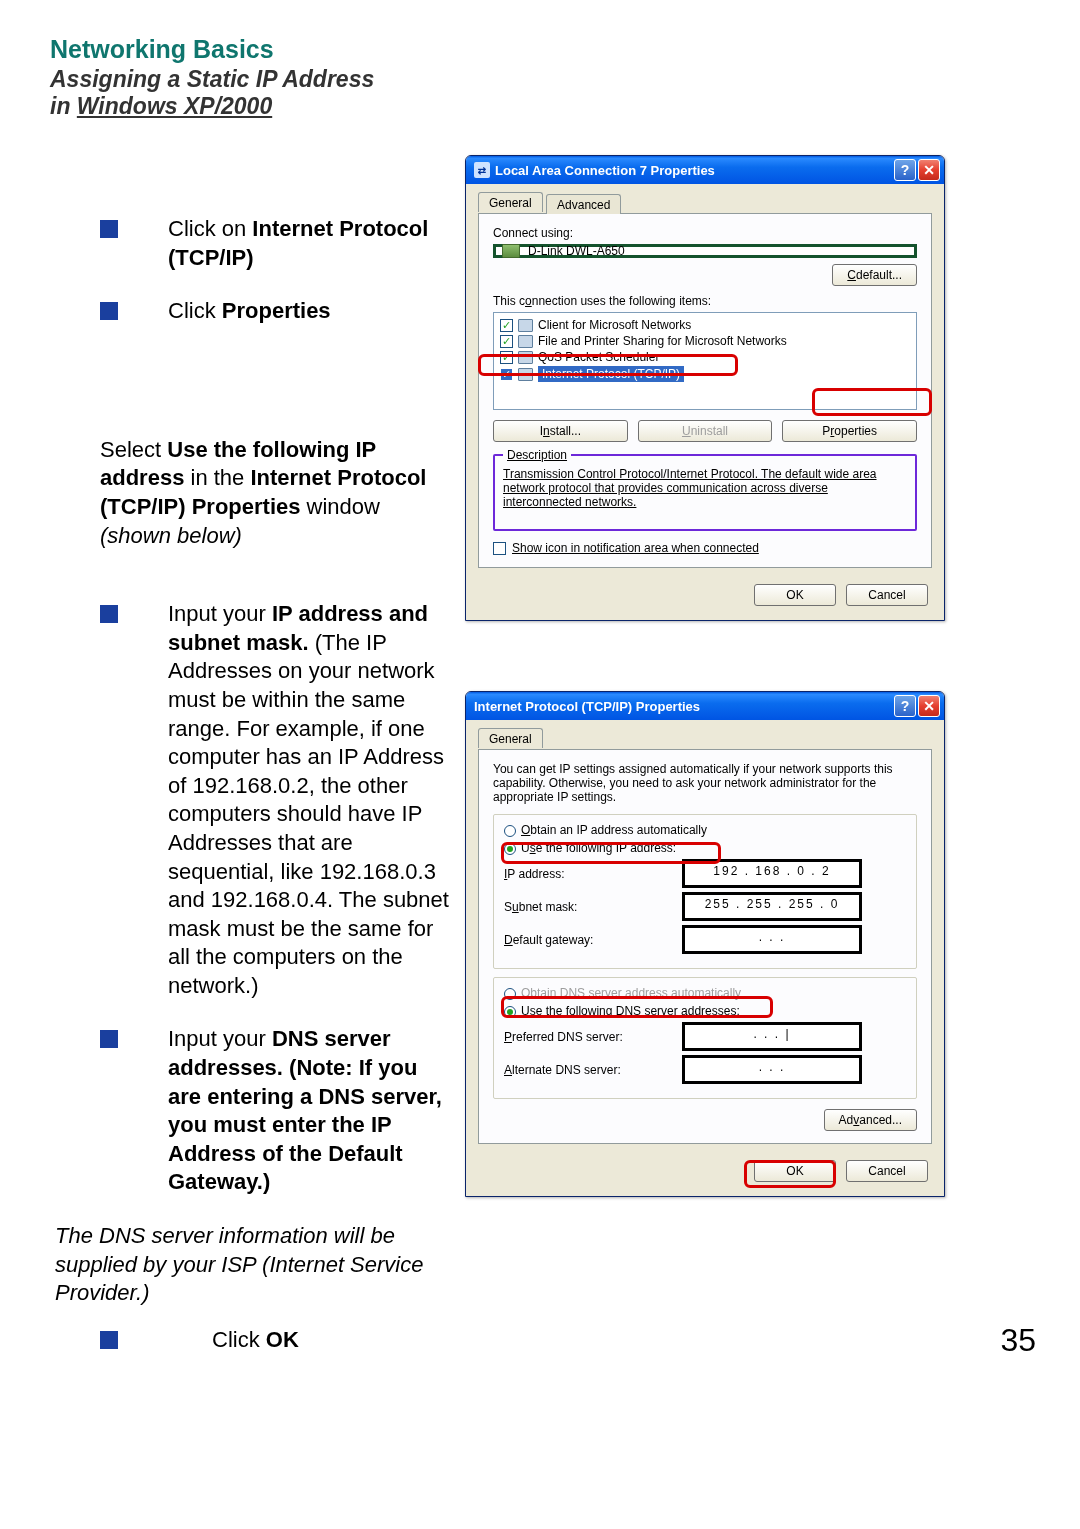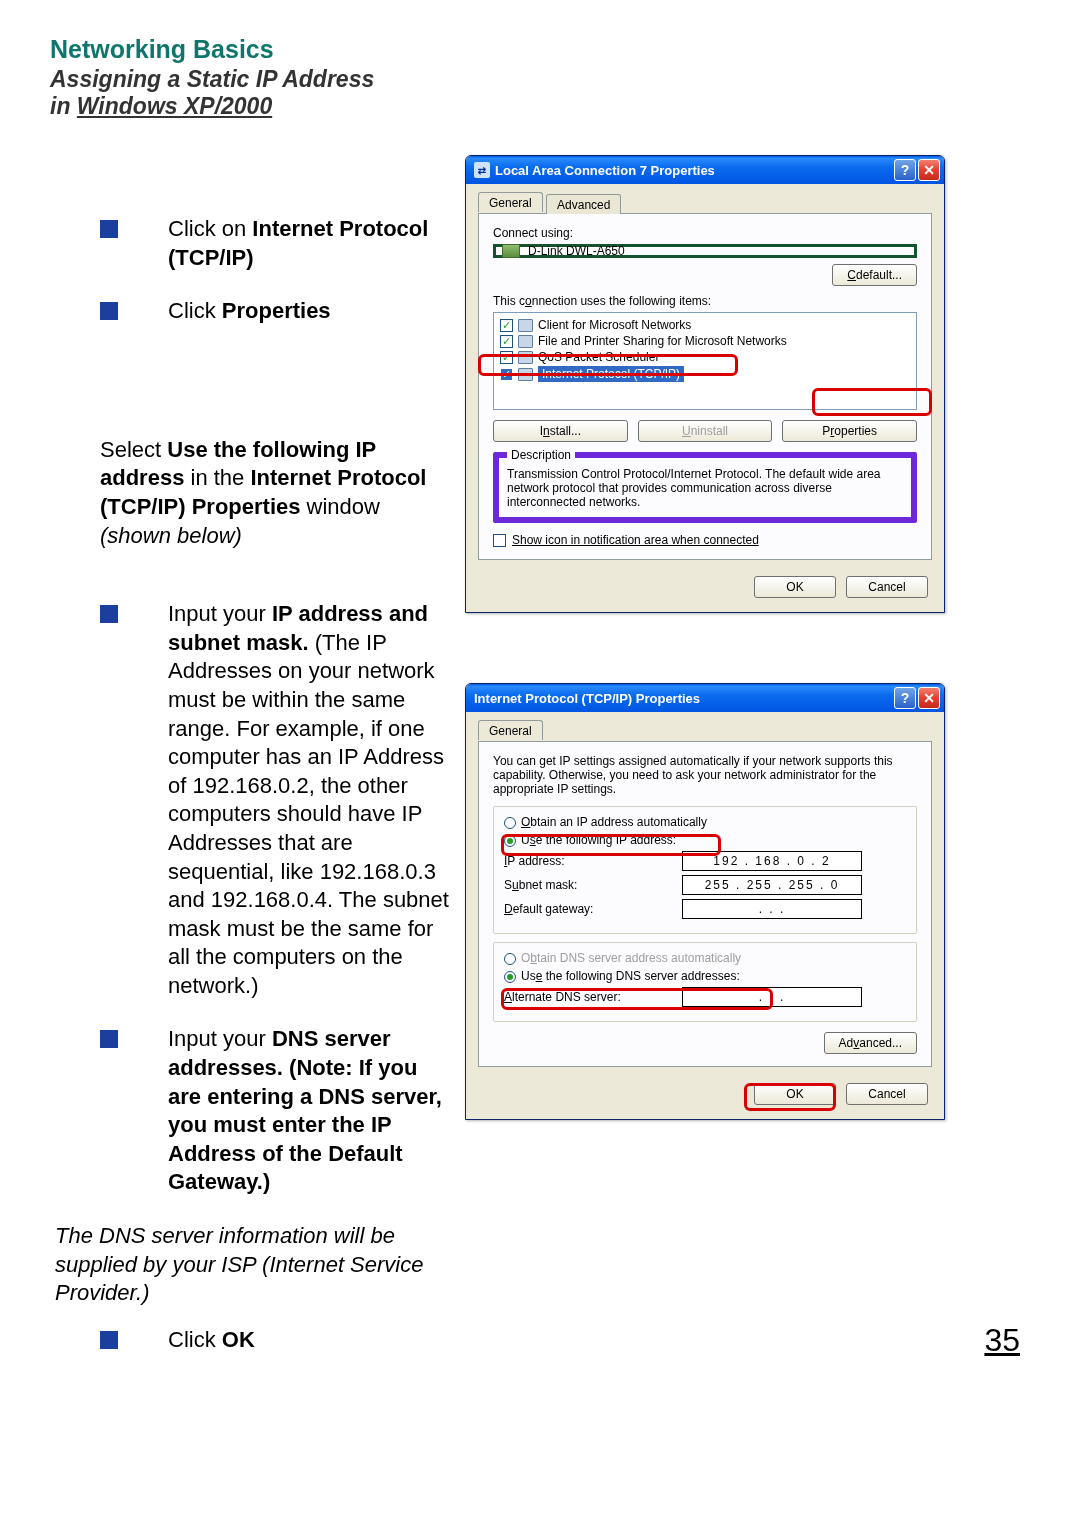--- a/index.html
+++ b/index.html
@@ -62,23 +62,22 @@
       margin-top: 25px;
     }
     .italic-note {
       font-style: italic;
       margin-left: 5px;
       margin-top: 8px;
     }
     .page-num {
       position: absolute;
       bottom: 170px;
-      right: 60px;
+      right: 44px;
       font-size: 32px;
-      text-decoration: underline;
     }
     
     .xp-dialog {
       border: 1px solid #0a246a;
       background: #ece9d8;
       font-family: Tahoma, sans-serif;
       font-size: 12px;
       color: #000;
       border-radius: 6px 6px 0 0;
       overflow: hidden;
@@ -168,38 +167,39 @@
       background:#fff;
       height: 98px;
       padding: 4px;
       overflow: hidden;
     }
     .list-item { display:flex; align-items:center; gap:5px; padding:1px 2px; font-size:12px; }
     .chk { width:13px;height:13px;border:1px solid #1c5180;background:#fff;display:inline-flex;align-items:center;justify-content:center;font-size:11px;color:#21a121;}
     .mini-icon { width:15px;height:13px;background:#c7d7e8;border:1px solid #5e7f9e;border-radius:1px; }
     .selected-item { background:#316ac5; color:#fff; padding:1px 4px;}
     .fieldset-desc {
-      border: 6px solid #6d28d9;
+      border: 2px solid #6d28d9;
       border-radius: 2px;
-      padding: 5px 8px 8px;
+      padding: 5px 8px 20px;
       margin-top: 6px;
+      text-decoration: underline;
     }
     .fieldset-desc legend { font-size:12px; padding: 0 4px; }
     .checkbox-row { display:flex;align-items:center;gap:6px;margin-top:10px;text-decoration:underline;}
     .checkbox-box { width:13px;height:13px;border:1px solid #1c5180;background:#fff; }
     .red-emph { position:absolute; border: 3px solid #d80000; border-radius:6px; pointer-events:none;}
     .btn-bottom-row { display:flex; gap:10px; justify-content:flex-end; margin-top:16px; padding: 0 4px 4px;}
     .underline-letter { text-decoration: underline; }
     .tcp-dialog { margin-top: 70px; }
     .ip-group { border:1px solid #d0d0bf; border-radius:2px; padding:8px 10px 10px; margin-top:8px;}
     .radio { width:12px;height:12px;border:1px solid #1c5180;border-radius:50%;background:#fff;display:inline-flex;align-items:center;justify-content:center;margin-right:5px;vertical-align:middle;}
     .radio.sel::after{content:"";width:6px;height:6px;background:#21a121;border-radius:50%;}
     .ip-row { display:flex;align-items:center;margin:4px 0;}
     .ip-row label { width: 178px; font-size:12px; }
-    .ip-field { border:1px solid #000000;background:#fff;width:180px;height:20px;padding:2px 6px;font-size:12px;letter-spacing:2px;text-align:center;}
+    .ip-field { border:3px solid #000000;background:#fff;width:180px;height:29px;padding:2px 6px;font-size:12px;letter-spacing:2px;text-align:center;}
     .gray-text { color:#9e9e9e;}
     .device-icon { width:18px;height:14px;background:linear-gradient(to bottom,#8fbf6f,#5c8c3e);border:1px solid #446b2e;border-radius:1px;}
     .btn-underline { text-decoration: underline; }
     .xp-btn-row-3 { display:flex;gap:10px;justify-content:flex-start;margin-top:10px;}
     .xp-btn-row-3 .xp-btn{flex:1;}
   </style>
 </head>
 <body>
 
 <div class="section-title">Networking Basics</div>
@@ -240,21 +240,21 @@
 
     <div class="bullet-item">
       <div class="bullet-box"></div>
       <div class="bullet-text">
         <span>Input your </span><b>DNS server addresses.  (Note:  If you are entering a DNS server, you must enter the IP Address of the Default Gateway.)</b>
       </div>
     </div>
 
     <div class="italic-note">The DNS server information will be supplied by your ISP (Internet Service Provider.)</div>
 
-    <div class="bullet-item" style="margin-top:18px;">
+    <div class="bullet-item" style="margin-top:18px;gap:44px;">
       <div class="bullet-box"></div>
       <div class="bullet-text">
         <span>Click </span><b>OK</b>
       </div>
     </div>
   </div>
 
   <div class="right-col">
 
     <div class="xp-dialog" style="position:relative;">
@@ -357,20 +357,24 @@
                 <label><span class="underline-letter">D</span>efault gateway:</label>
                 <div class="ip-field">.        .        .</div>
               </div>
           </div>
 
           <div class="ip-group">
             <div class="gray-text"><span class="radio"></span>O<span class="underline-letter">b</span>tain DNS server address automatically</div>
             <div style="margin-top:4px;"><span class="radio sel"></span>Us<span class="underline-letter">e</span> the following DNS server addresses:</div>
             <div class="red-emph" style="top:246px;left:22px;width:272px;height:22px;"></div>
             <div class="ip-row">
+                <label><span class="underline-letter">P</span>referred DNS server:</label>
+                <div class="ip-field">.        .        .  |</div>
+              </div>
+            <div class="ip-row">
                 <label><span class="underline-letter">A</span>lternate DNS server:</label>
                 <div class="ip-field">.        .        .</div>
               </div>
           </div>
 
           <div class="xp-btn-row" style="margin-top:10px;">
             <div class="xp-btn">Ad<span class="underline-letter">v</span>anced...</div>
           </div>
         </div>
         <div class="btn-bottom-row" style="position:relative;">

